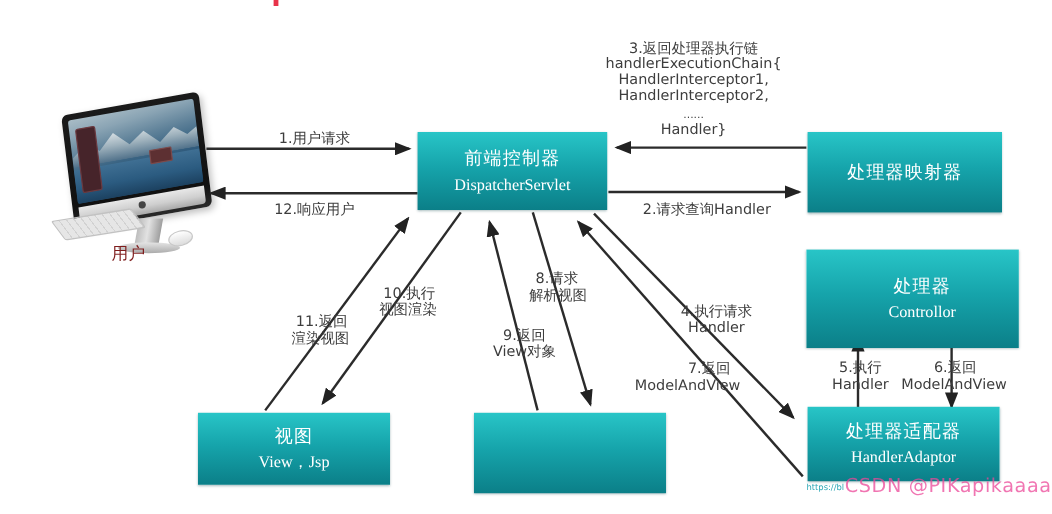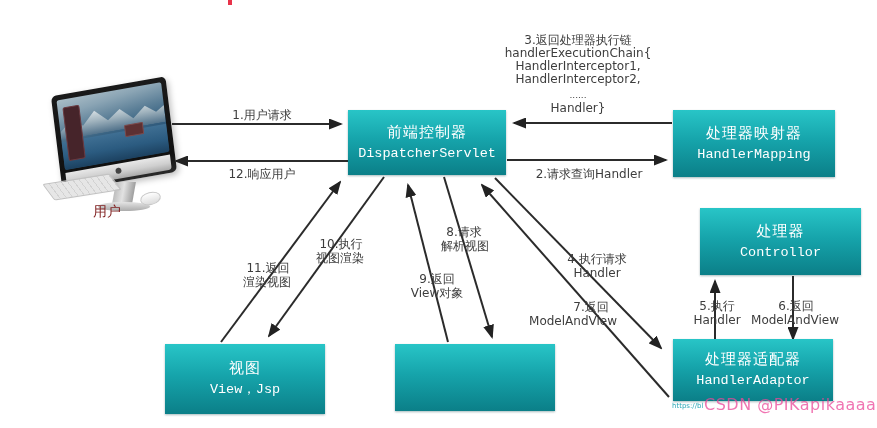--- a/index.html
+++ b/index.html
@@ -5,26 +5,26 @@
   html,body{margin:0;padding:0;background:#fff;}
   #stage{position:relative;width:877px;height:428px;background:#ffffff;overflow:hidden;
          font-family:"DejaVu Sans","Liberation Sans",sans-serif;}
   
   .node{position:absolute;display:flex;flex-direction:column;align-items:center;justify-content:center;
         background:linear-gradient(180deg,#28c5c7 0%,#16a4ab 45%,#0b7f88 100%);
         color:#fff;text-align:right;box-shadow:0 1px 2px rgba(0,60,65,.35);}
   .node .cn{font-size:15px;line-height:21px;letter-spacing:1px;
             font-family:"DejaVu Sans","Liberation Sans",sans-serif;}
   .node .en{font-size:13.5px;line-height:21px;
-            font-family:Liberation Mono, monospace;}
+            font-family:Liberation Serif, serif;}
   #node-dispatcher{left:348px;top:110px;width:158px;height:65px;}
   #node-mapping{left:673px;top:110px;width:162px;height:67px;}
-  #node-controllor{left:700px;top:208px;width:161px;height:67px;}
+  #node-controllor{left:672px;top:208px;width:161px;height:82px;padding-left:16px;}
   #node-adaptor{left:673px;top:339px;width:160px;height:62px;}
-  #node-view{left:165px;top:344px;width:160px;height:70px;}
+  #node-view{left:165px;top:344px;width:160px;height:60px;}
   #node-resolver{left:395px;top:344px;width:160px;height:67px;}
   
   #arrows{position:absolute;left:0;top:0;width:877px;height:428px;}
   .aline{stroke:#2b2b2b;stroke-width:2;}
   .lbl{font:12px "DejaVu Sans","Liberation Sans",sans-serif;fill:#3d3d3d;}
   .lbl-dots{font:9px "DejaVu Sans","Liberation Sans",sans-serif;fill:#3d3d3d;}
   
   #computer{position:absolute;left:48px;top:80px;width:135px;height:142px;}
   #imac-head{position:absolute;left:8px;top:6px;width:116px;height:96px;
              transform:rotate(-7deg) skewY(-3deg);transform-origin:50% 50%;
@@ -143,21 +143,20 @@
     <text class="lbl" text-anchor="middle" x="268" y="272">11.返回</text>
     <text class="lbl" text-anchor="middle" x="267" y="286">渲染视图</text>
   </svg>
 
   <div class="node" id="node-dispatcher">
     <span class="cn">前端控制器</span>
     <span class="en">DispatcherServlet</span>
   </div>
   <div class="node" id="node-mapping">
     <span class="cn">处理器映射器</span>
-    <span class="en">HandlerMapping</span>
   </div>
   <div class="node" id="node-controllor">
     <span class="cn">处理器</span>
     <span class="en">Controllor</span>
   </div>
   <div class="node" id="node-adaptor">
     <span class="cn">处理器适配器</span>
     <span class="en">HandlerAdaptor</span>
   </div>
   <div class="node" id="node-view">

